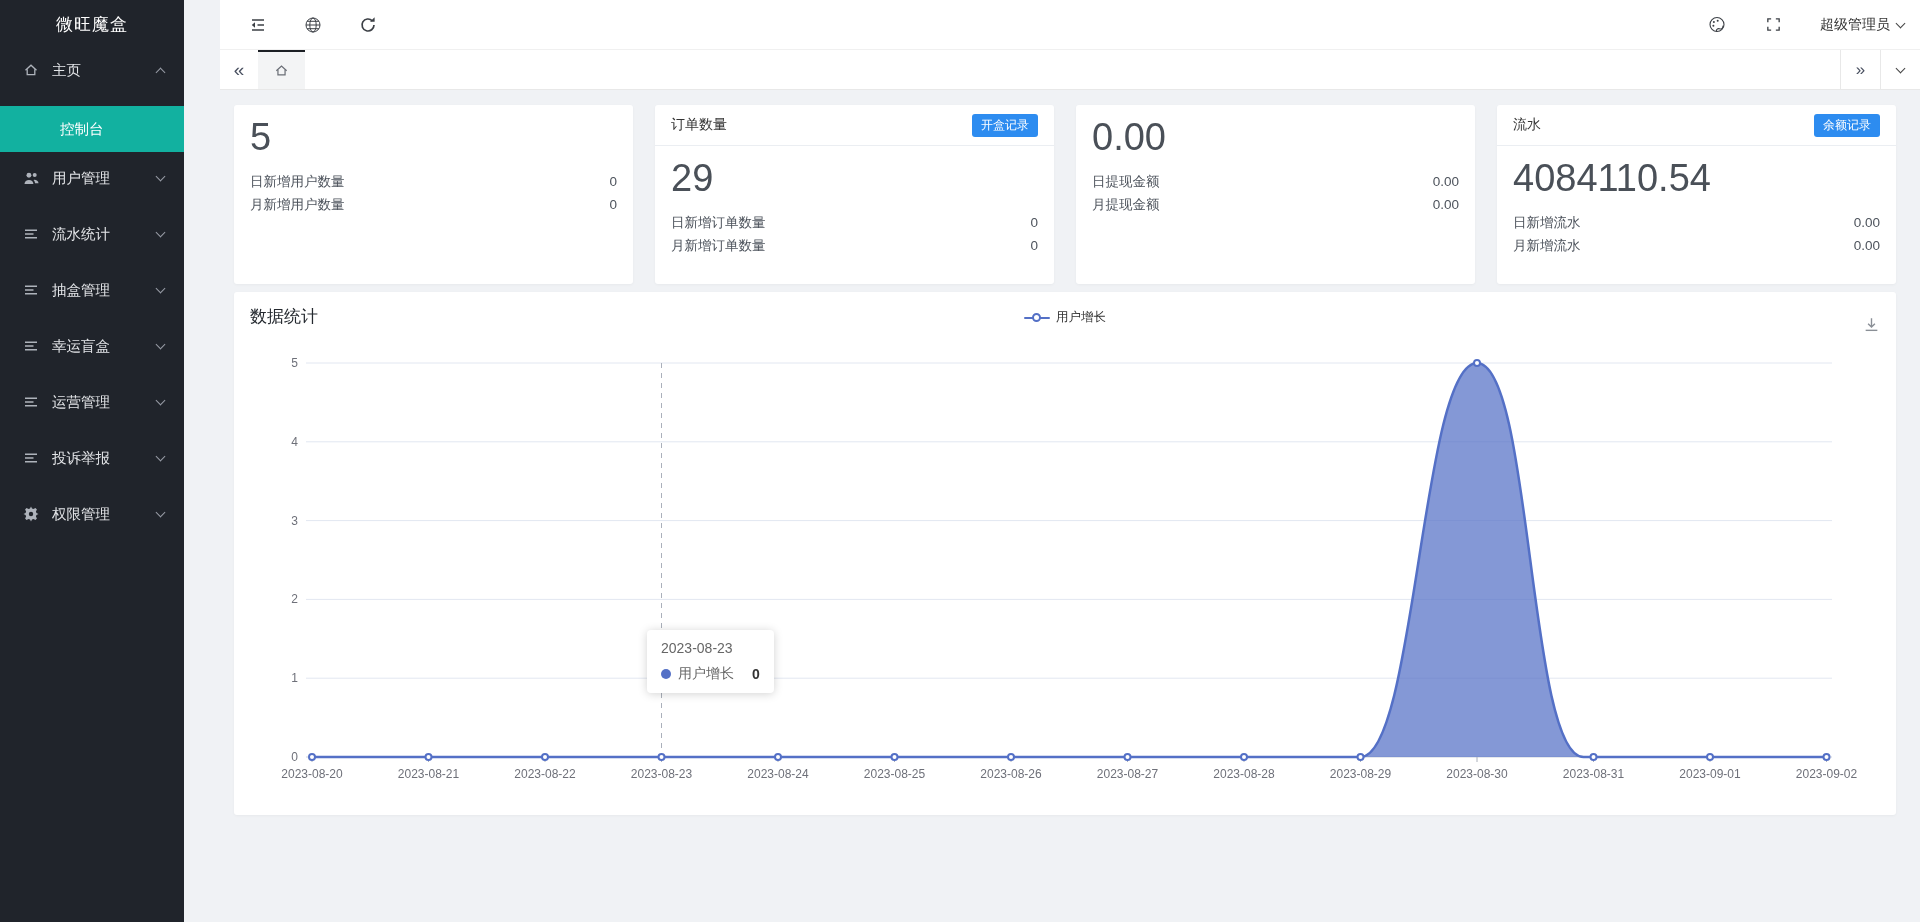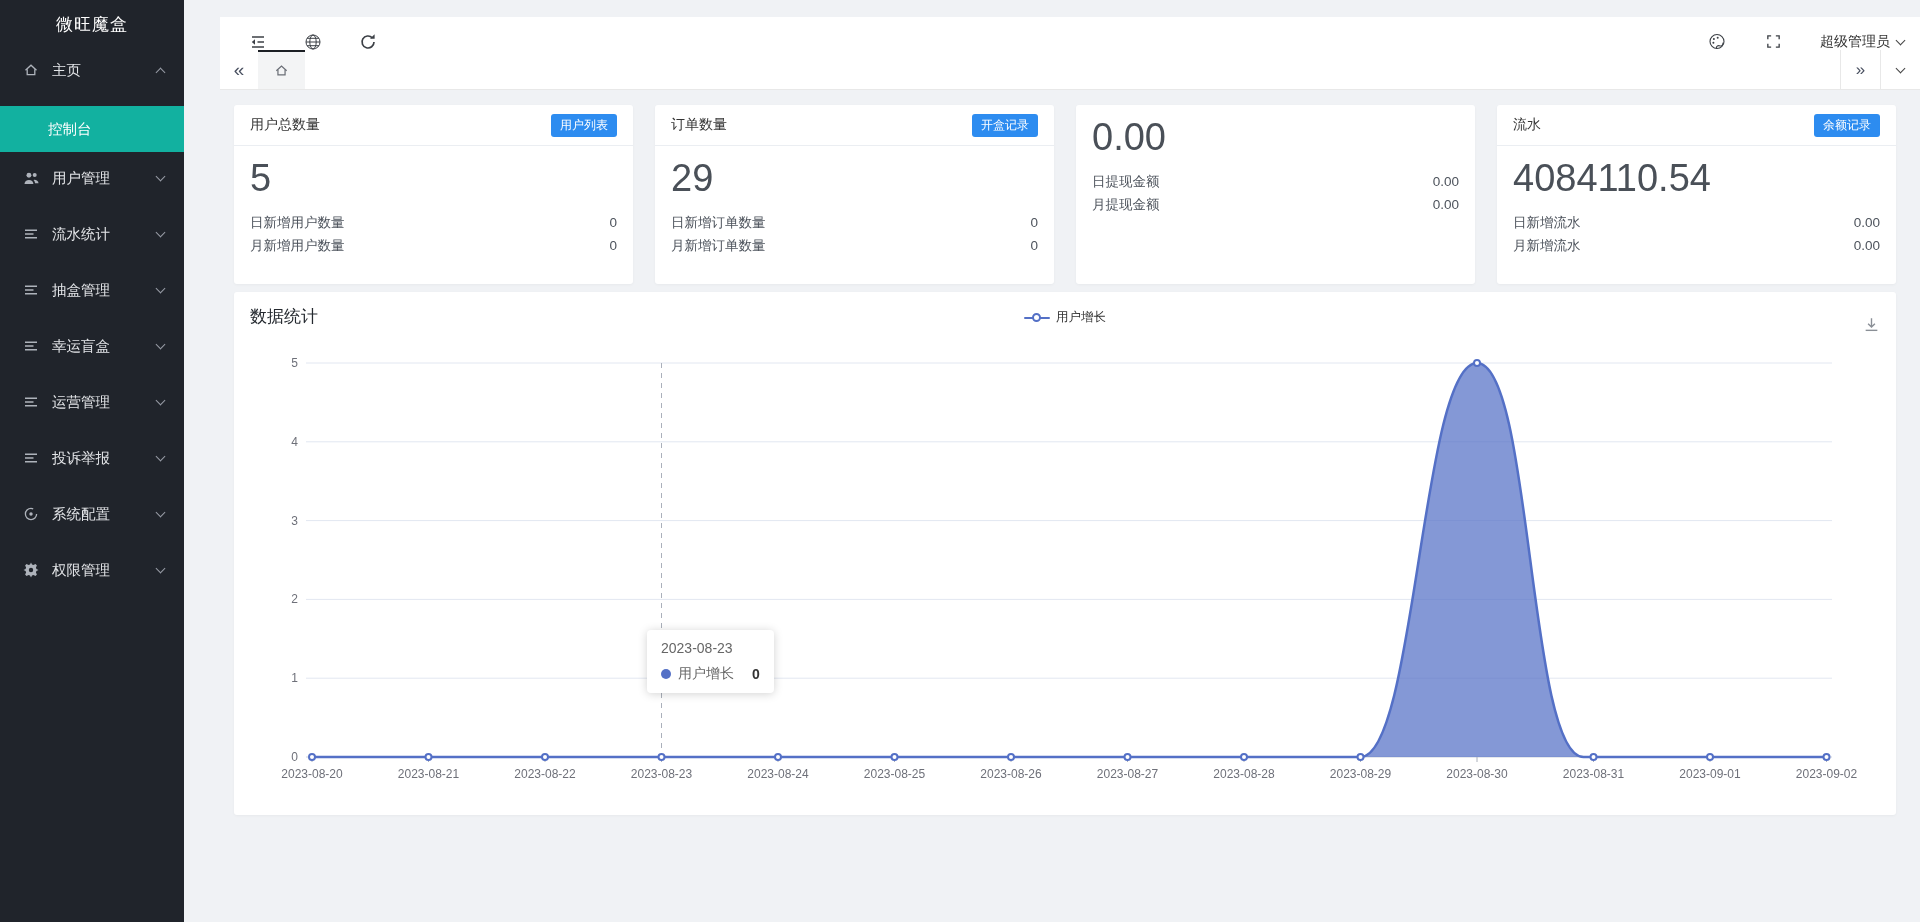--- a/index.html
+++ b/index.html
@@ -10,25 +10,25 @@
   
   .sidebar{position:absolute;left:0;top:0;width:184px;height:922px;background:#20242b;color:#e3e5e8;z-index:3}
   .logo{height:50px;line-height:50px;text-align:center;color:#fff;font-size:17px;letter-spacing:1px}
   .s-item{height:56px;display:flex;align-items:center;padding:0 20px 16px 22px;cursor:pointer;font-size:14.5px;color:#e3e5e8}
   .s-item.mt6{margin-top:6px}
   .s-ico{width:18px;height:18px;color:#aeb3bb;margin-right:12px;display:flex;align-items:center;justify-content:center}
   .s-label{flex:1}
   .chev{width:7px;height:7px;border-right:1.5px solid #979ca6;border-bottom:1.5px solid #979ca6;display:inline-block;transform:rotate(45deg);margin-top:-3px}
   .chev.up{transform:rotate(-135deg);margin-top:4px}
   .chev.dark{border-color:#444}
-  .s-sub{height:46px;line-height:46px;padding-left:48px;font-size:14.5px;cursor:pointer;color:#d9dbdf}
+  .s-sub{height:46px;line-height:46px;padding-left:60px;font-size:14.5px;cursor:pointer;color:#d9dbdf}
   .s-sub.active{background:#12b1a0;color:#fff}
 
   
-  .topbar{position:absolute;left:220px;top:17px;width:1700px;height:50px;background:#fff;border-bottom:1px solid #f0f0f0;display:flex;align-items:center;z-index:2}
+  .topbar{position:absolute;left:220px;top:0;width:1700px;height:50px;background:#fff;border-bottom:1px solid #f0f0f0;display:flex;align-items:center;z-index:2}
   .tb-left{display:flex;align-items:center;gap:37px;margin-left:29px}
   .tb-ico{width:18px;height:18px;color:#3c4046;cursor:pointer;display:flex;align-items:center;justify-content:center}
   .tb-right{margin-left:auto;display:flex;align-items:center;gap:38px;margin-right:16px}
   .user{display:flex;align-items:center;gap:7px;font-size:14px;color:#333;cursor:pointer}
 
   
   .tabbar{position:absolute;left:220px;top:50px;width:1700px;height:40px;background:#fff;border-bottom:1px solid #e8e8e8;display:flex;align-items:center;z-index:2}
   .tab-back{width:38px;text-align:center;font-size:19px;color:#495060;cursor:pointer;line-height:39px}
   .tab-home{width:47px;height:39px;background:#f3f4f5;border-top:2px solid #1b1f24;display:flex;align-items:center;justify-content:center;cursor:pointer;color:#5a5e66}
   .tab-spacer{flex:1}
@@ -137,30 +137,20 @@
           <svg viewBox="0 0 16 16" width="16" height="16">
             <path d="M2 4.2h12M2 8h8.5M2 11.8h12" stroke="currentColor" stroke-width="1.5" fill="none"></path>
           </svg>
         </span>
       <span class="s-label">投诉举报</span>
       <span class="chev"></span>
     </div>
     <div class="s-item">
       <span class="s-ico">
           <svg viewBox="0 0 16 16" width="16" height="16">
-            <circle cx="8" cy="8" r="5.6" fill="none" stroke="currentColor" stroke-width="1.3" stroke-dasharray="28 7"></circle>
-            <circle cx="8" cy="8" r="1.7" fill="currentColor"></circle>
-          </svg>
-        </span>
-      <span class="s-label">系统配置</span>
-      <span class="chev"></span>
-    </div>
-    <div class="s-item">
-      <span class="s-ico">
-          <svg viewBox="0 0 16 16" width="16" height="16">
             <path fill="currentColor" d="M8 .5l1 2.1c.5.1 1 .3 1.4.5l2.1-1 1.4 1.4-1 2.1c.2.4.4.9.5 1.4l2.1 1-2.1 1c-.1.5-.3 1-.5 1.4l1 2.1-1.4 1.4-2.1-1c-.4.2-.9.4-1.4.5l-1 2.1-1-2.1c-.5-.1-1-.3-1.4-.5l-2.1 1-1.4-1.4 1-2.1c-.2-.4-.4-.9-.5-1.4L.5 8l2.1-1c.1-.5.3-1 .5-1.4l-1-2.1 1.4-1.4 2.1 1c.4-.2.9-.4 1.4-.5z"></path>
             <circle cx="8" cy="8" r="2.2" fill="#20242b"></circle>
           </svg>
         </span>
       <span class="s-label">权限管理</span>
       <span class="chev"></span>
     </div>
   </aside>
 
   <header class="topbar">
@@ -222,24 +212,20 @@
     <span class="tab-btn">
       <span class="chev dark"></span>
     </span>
   </nav>
 
   <main class="content">
 
     <div class="cards">
 
       <section class="card">
-        <div class="card-hd">
-          <span class="card-title">用户总数量</span>
-          <span class="badge">用户列表</span>
-        </div>
         <div class="card-bd">
           <div class="big">5</div>
           <div class="crow">
             <span>日新增用户数量</span>
             <span>0</span>
           </div>
           <div class="crow">
             <span>月新增用户数量</span>
             <span>0</span>
           </div>

